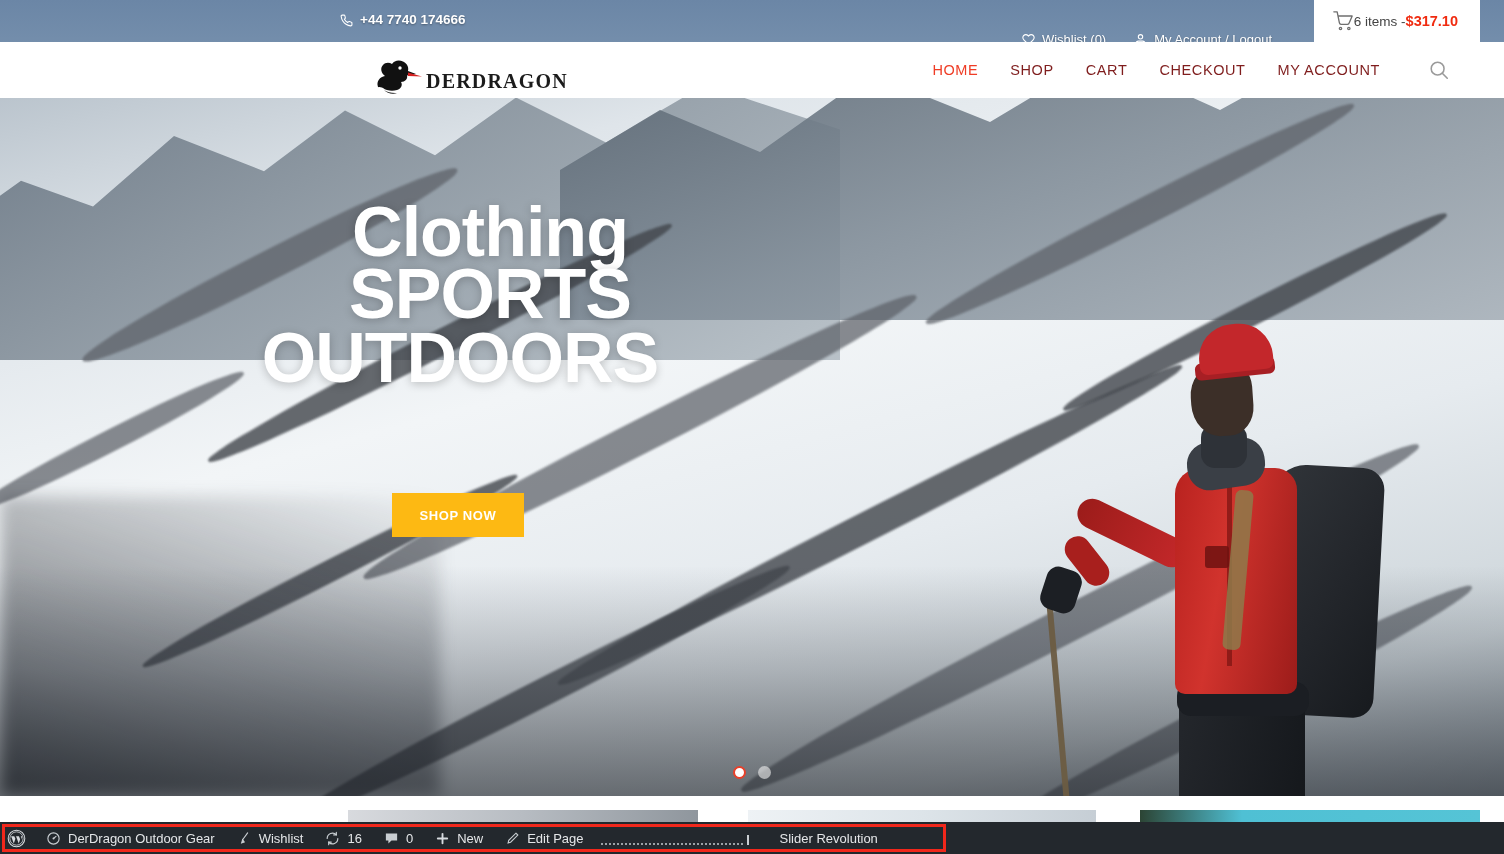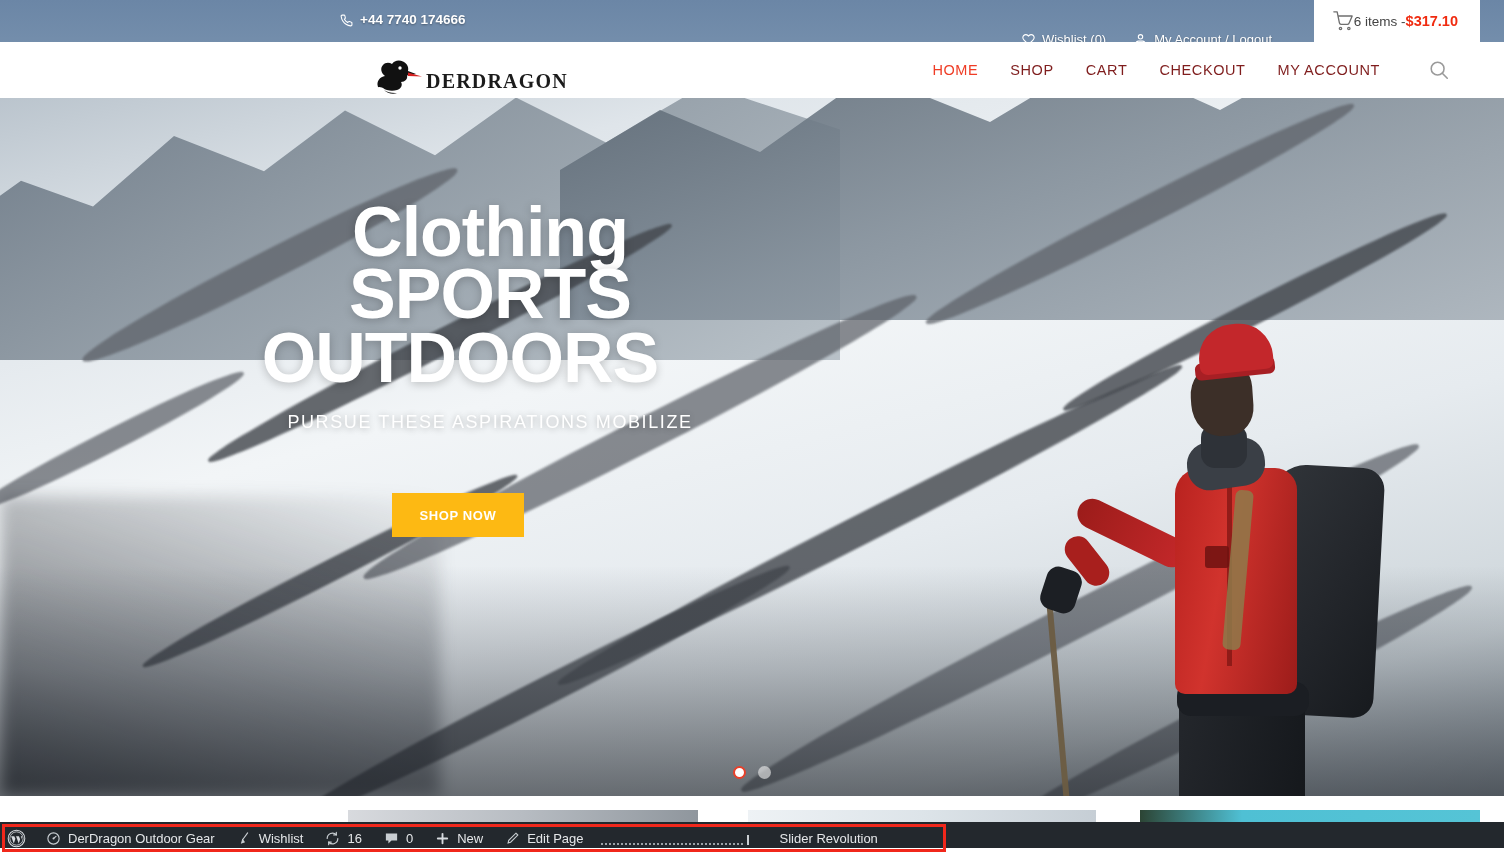--- a/index.html
+++ b/index.html
@@ -227,23 +227,23 @@
   }
   .card {
     position:absolute; top:14px; height:14px;
   }
   #card1 { left:348px; width:350px; background:linear-gradient(90deg,#d8dade,#b7bcc2,#8f969d); }
   #card2 { left:748px; width:348px; background:linear-gradient(90deg,#eef2f5,#dde4e9,#c6ced5); }
   #card3 { left:1140px; width:340px; background:linear-gradient(90deg,#2c4434,#4fc0d4 30%,#55c4d6); }
 
   
   #adminbar {
-    position:absolute; left:0; top:822px; width:1504px; height:26px;
+    position:absolute; left:0; top:822px; width:1504px; height:32px;
     background:#23282d; color:#e4e6e8; z-index:60;
-    display:flex; align-items:flex-start; font-size:13px;
+    display:flex; align-items:flex-end; font-size:13px;
   }
   #adminbar-outline {
     position:absolute; left:2px; top:824px; width:944px; height:28px;
     border:3px solid #f1271b; z-index:61; pointer-events:none;
   }
   .ab-item {
     display:flex; align-items:center; gap:7px; height:32px;
     padding:0 11px; cursor:pointer; white-space:nowrap;
   }
   .ab-item.first { padding-left:7px; padding-right:9px; }
@@ -301,21 +301,20 @@
       <div class="h-face"></div>
       <div class="h-beanie-fold"></div>
       <div class="h-beanie"></div>
     </div>
   </div>
 
   <div id="hero-copy">
     <div id="h-l2">Clothing</div>
     <div id="h-l1">SPORTS</div>
     <div id="h-l3">OUTDOORS</div>
-    <div id="h-sub">PURSUE THESE ASPIRATIONS MOBILIZE</div>
   </div>
 
   <button id="shop-now">SHOP NOW</button>
 
   <div id="dots">
     <span class="dot on"></span>
     <span class="dot off"></span>
   </div>
 </div>
 

